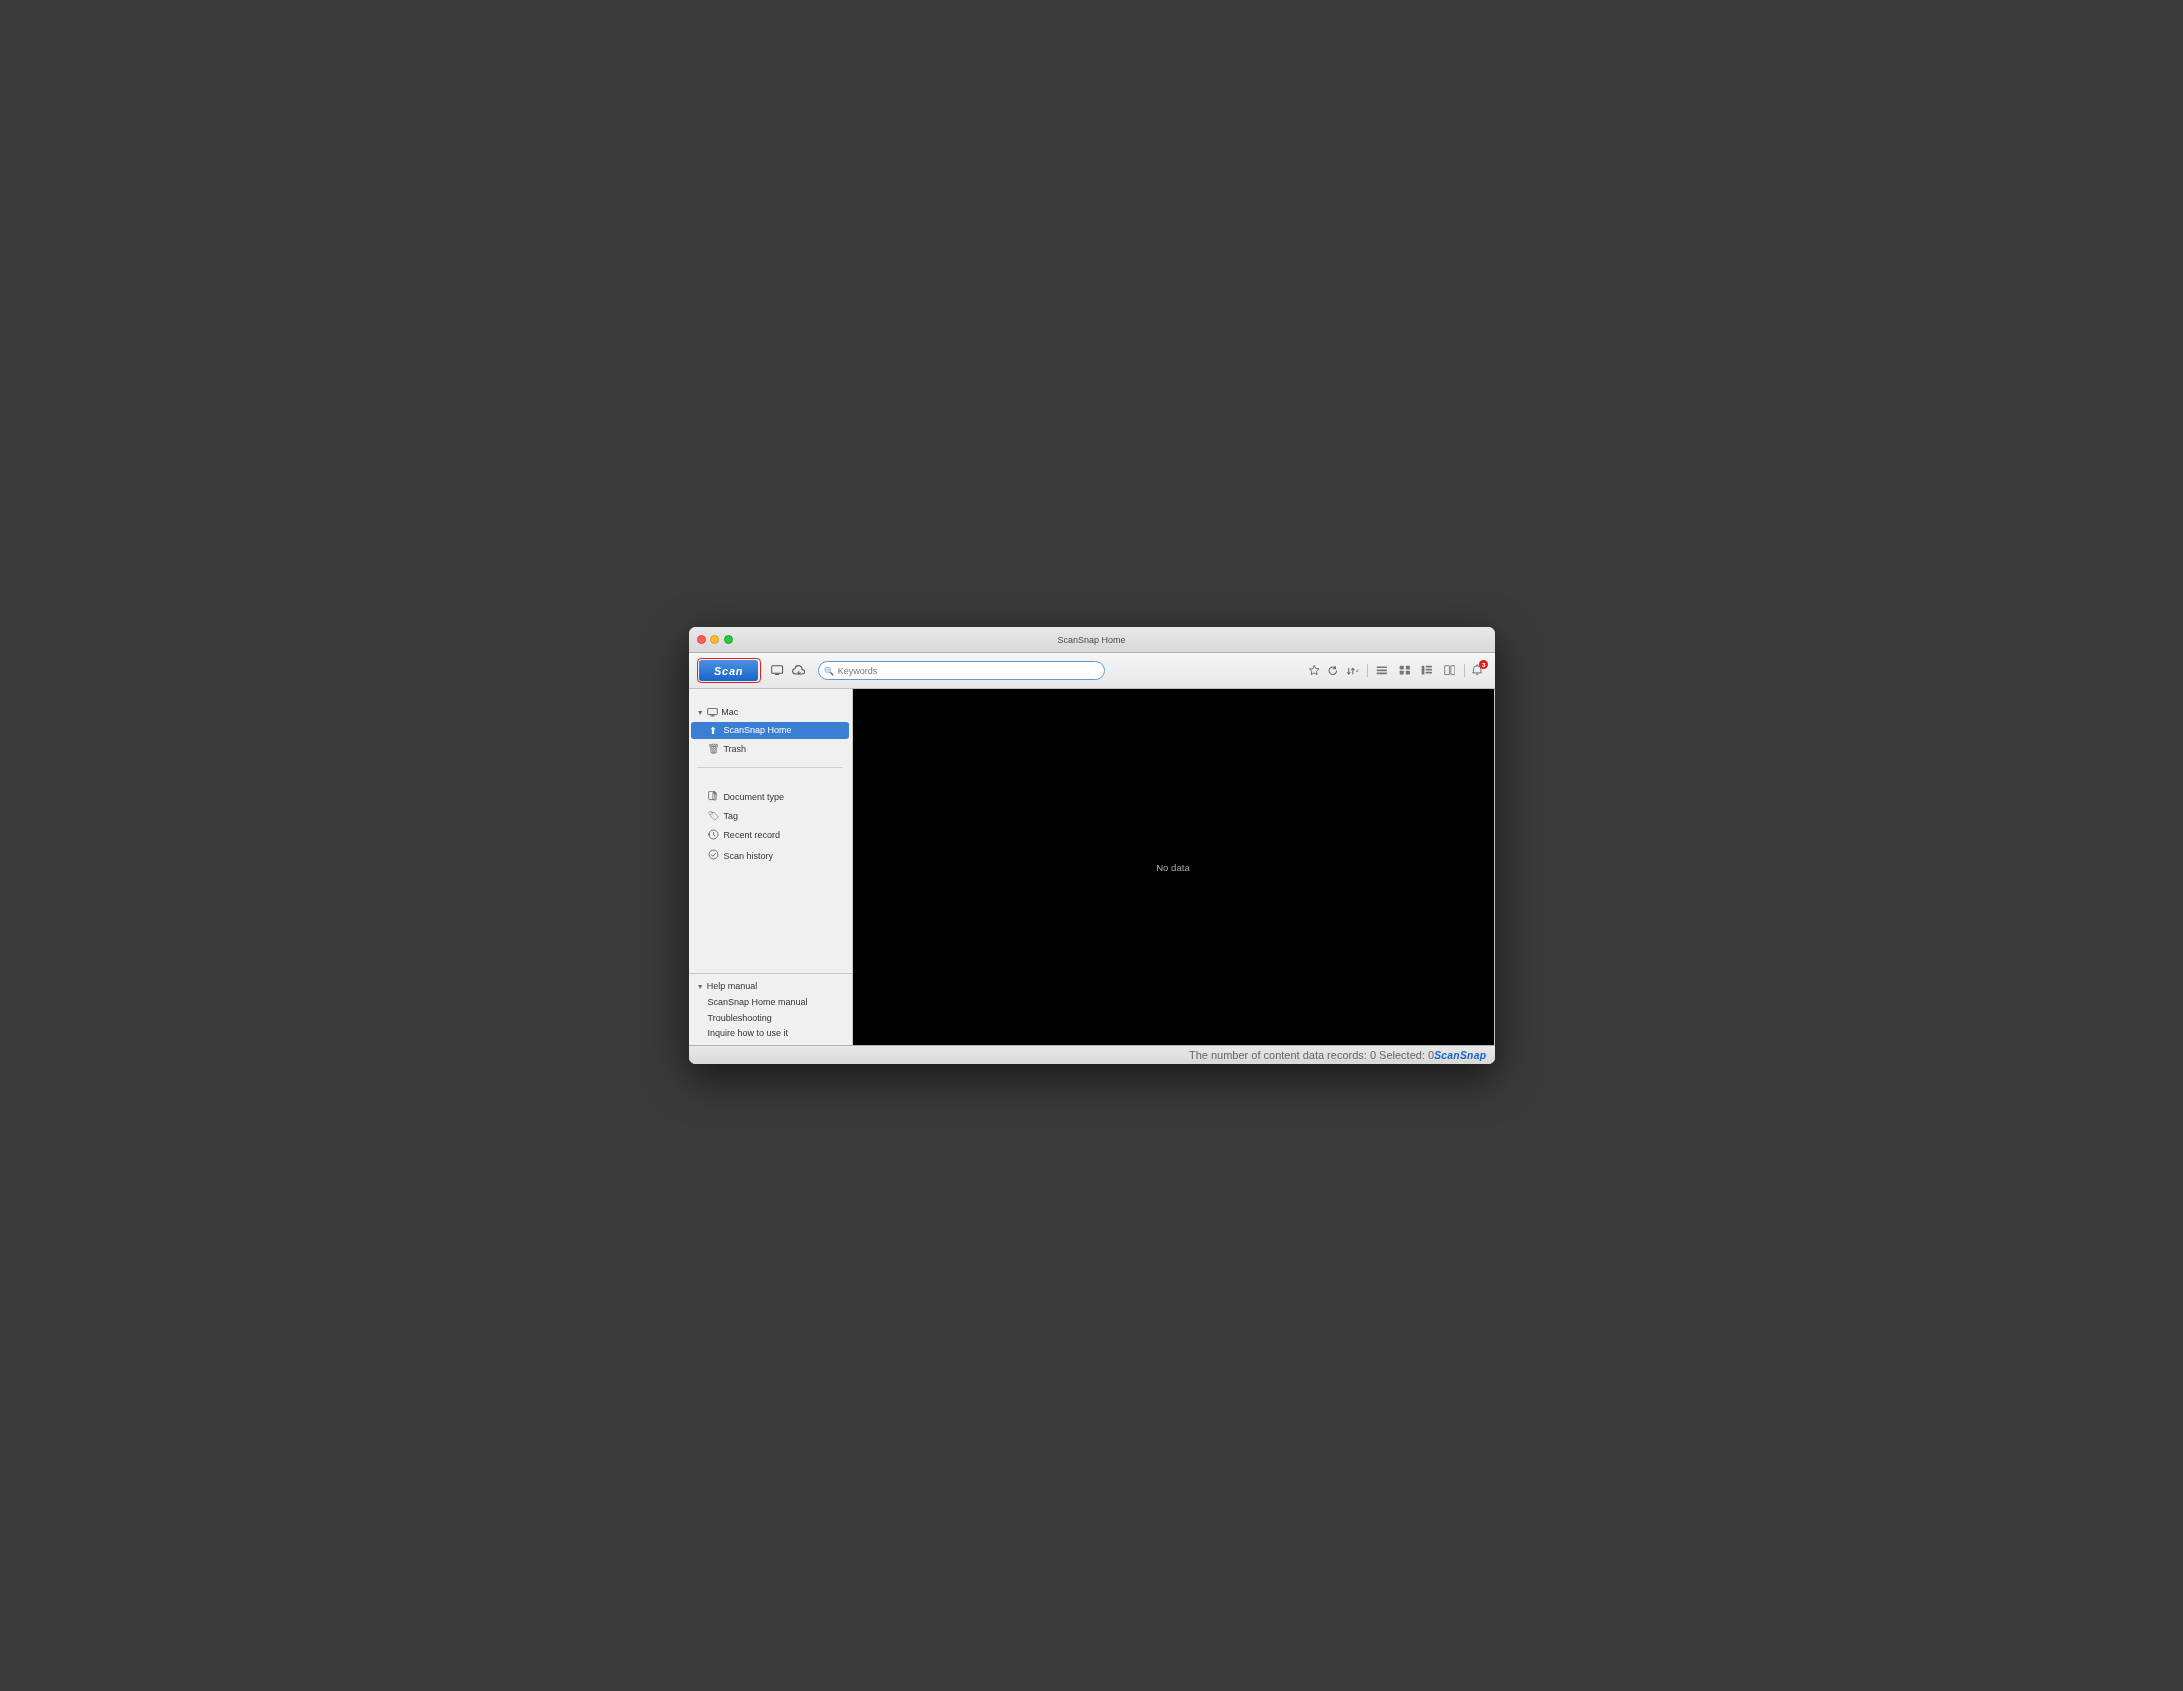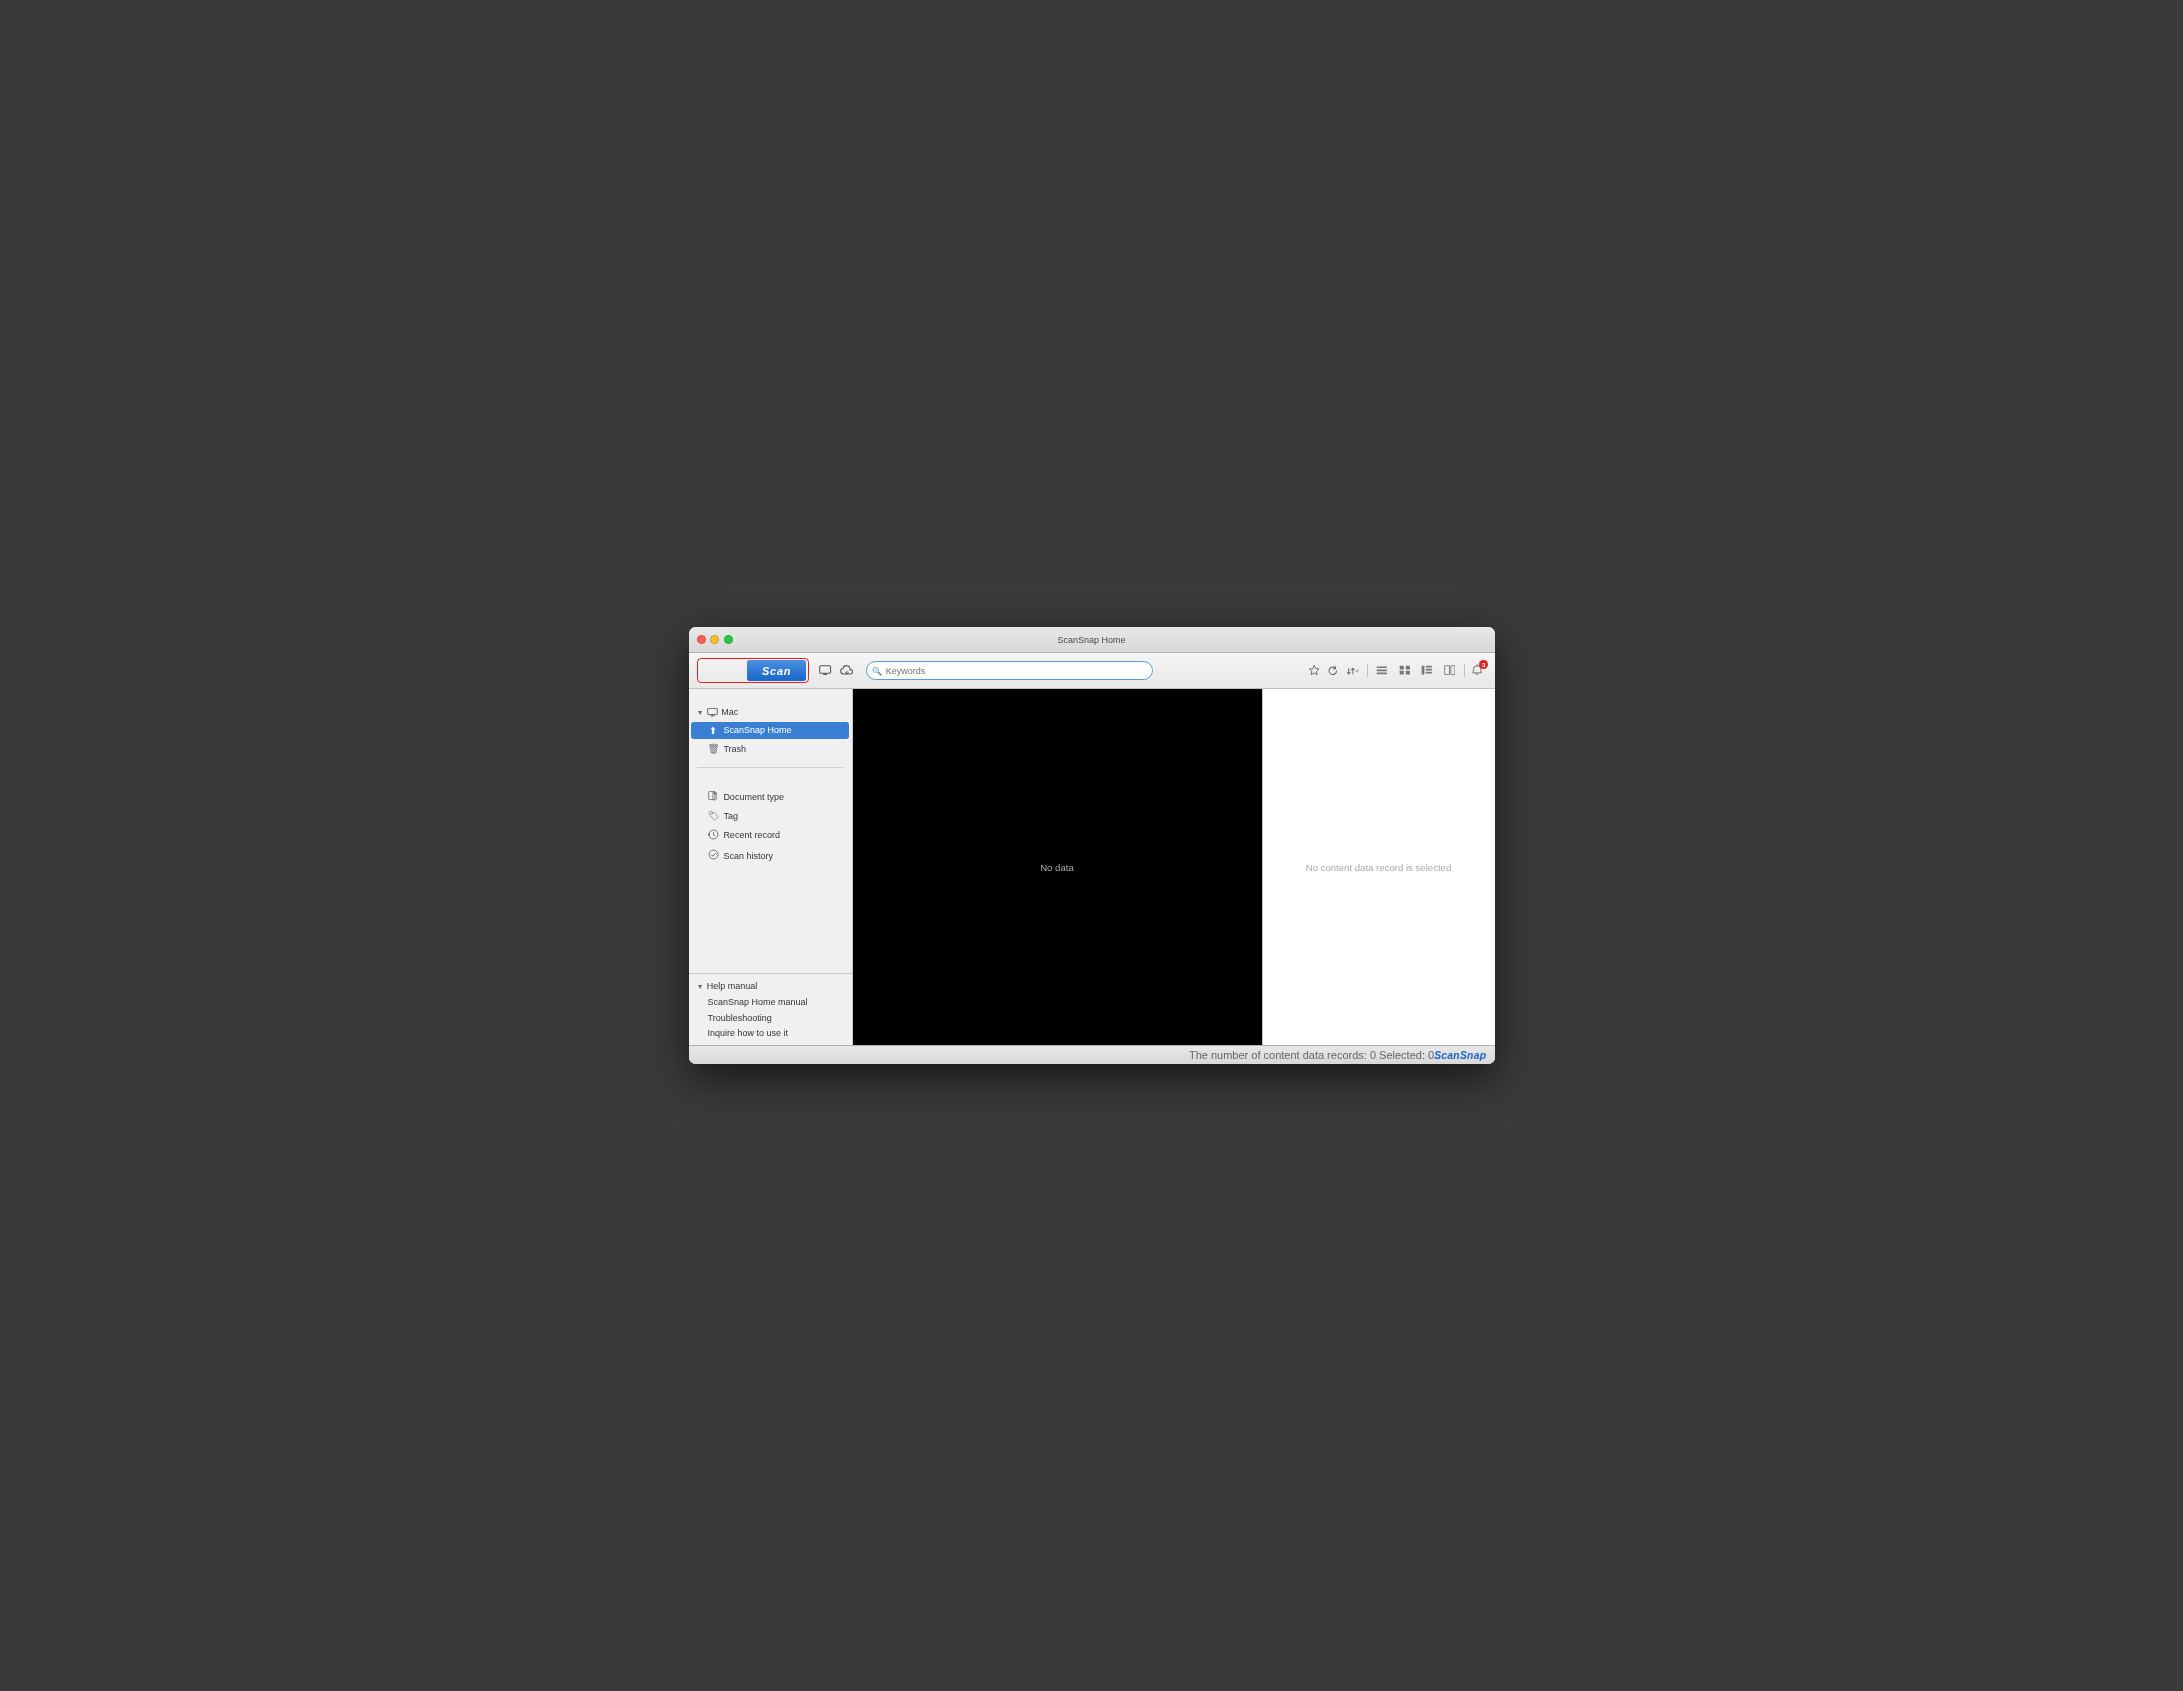--- a/index.html
+++ b/index.html
@@ -84,21 +84,20 @@
       border: none;
       border-radius: 2.7px;
       padding: 4.1px 15px;
       cursor: pointer;
       font-style: italic;
       font-weight: 700;
       color: white;
       font-size: 11px;
       letter-spacing: 0.7px;
       font-family: Arial, sans-serif;
-      margin-left: 48px;
     }
 
     .toolbar-icons {
       display: flex;
       align-items: center;
       gap: 2.7px;
       margin-left: 2.7px;
     }
 
     .toolbar-icon-btn {
@@ -534,23 +533,20 @@
         <a class="help-link">ScanSnap Home manual</a>
         <a class="help-link">Troubleshooting</a>
         <a class="help-link">Inquire how to use it</a>
       </div>
     </div>
 
     <div class="content-split">
       <div class="content-main">
         <span class="no-data-text">No data</span>
       </div>
-      <div class="content-preview">
-        <span class="no-content-text">No content data record is selected</span>
-      </div>
     </div>
 
   </div>
 
   <div class="statusbar">
     <span class="status-text">The number of content data records: 0  Selected: 0</span>
     <span class="scansnap-logo-text">ScanSnap</span>
   </div>
 
 </div>

